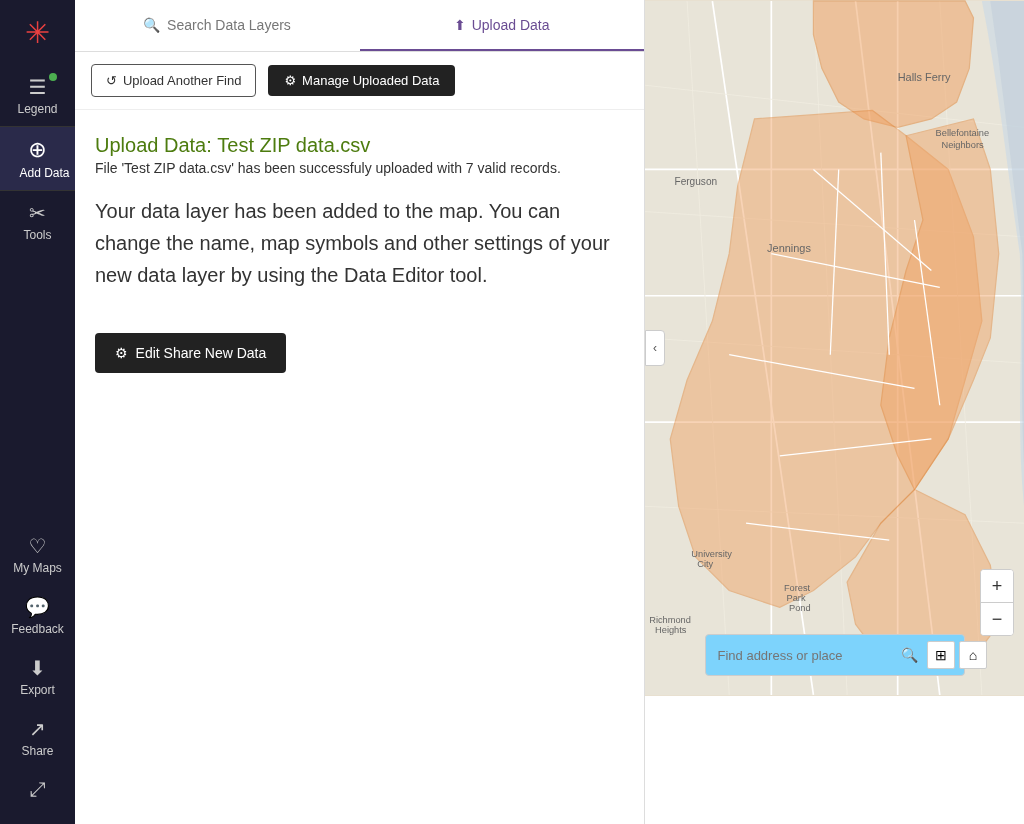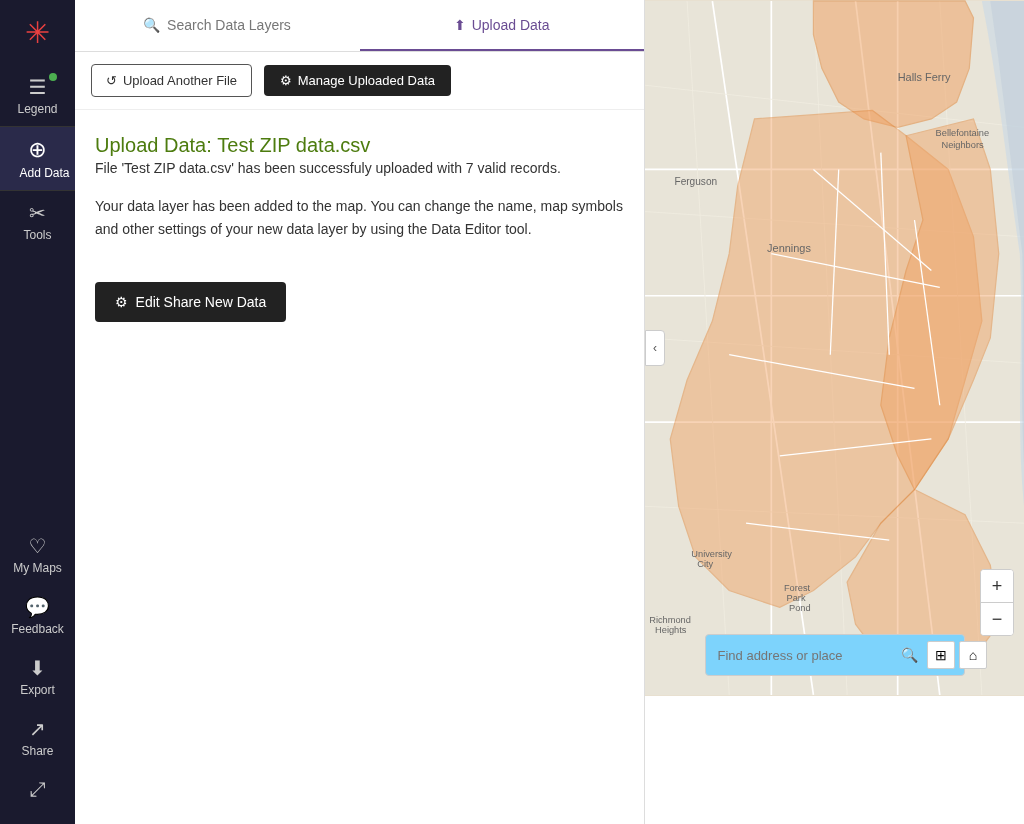--- a/index.html
+++ b/index.html
@@ -156,21 +156,21 @@
     .content-title span {
       font-weight: 400;
     }
     .success-text {
       font-size: 14px;
       color: #333;
       line-height: 1.6;
       margin-bottom: 16px;
     }
     .description-text {
-      font-size: 14px;
+      font-size: 20px;
       color: #333;
       line-height: 1.6;
       margin-bottom: 32px;
     }
     .btn-edit {
       display: inline-flex;
       align-items: center;
       gap: 8px;
       background: #222;
       color: white;
@@ -340,21 +340,21 @@
     </div>
     <div class="tab active">
       <span class="tab-icon">⬆</span>
       <span>Upload Data</span>
     </div>
   </div>
 
   <div class="toolbar">
     <button class="btn-outline">
       <span>↺</span>
-      <span>Upload Another File</span>
+      <span>Upload Another Find</span>
     </button>
     <button class="btn-dark">
       <span>⚙</span>
       <span>Manage Uploaded Data</span>
     </button>
   </div>
 
   <div class="content">
     <div class="content-title">
       <span>Upload Data:</span>

